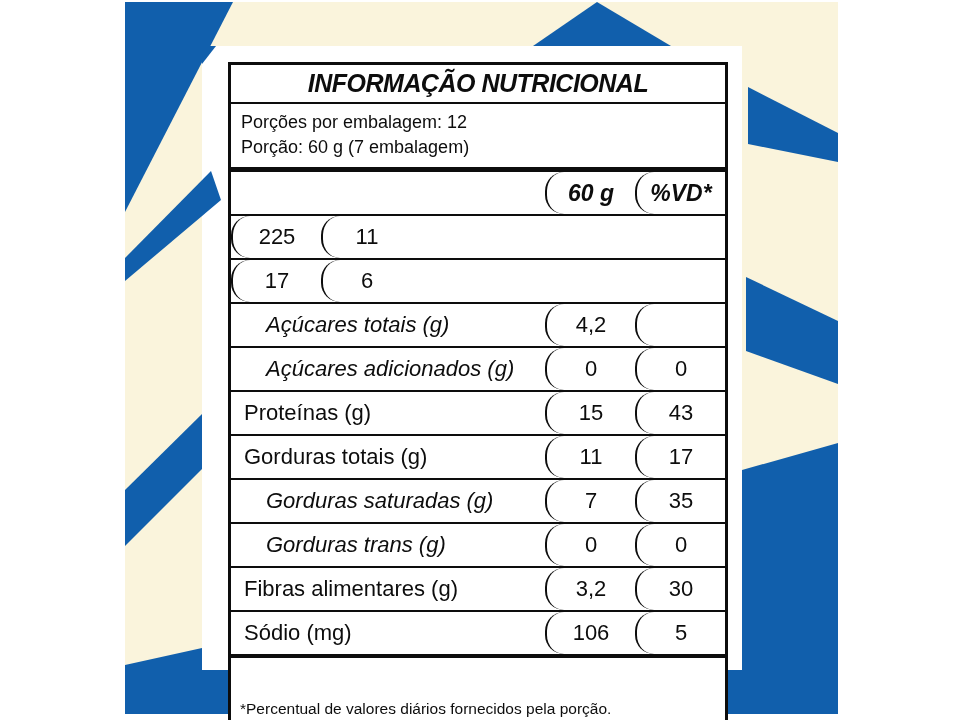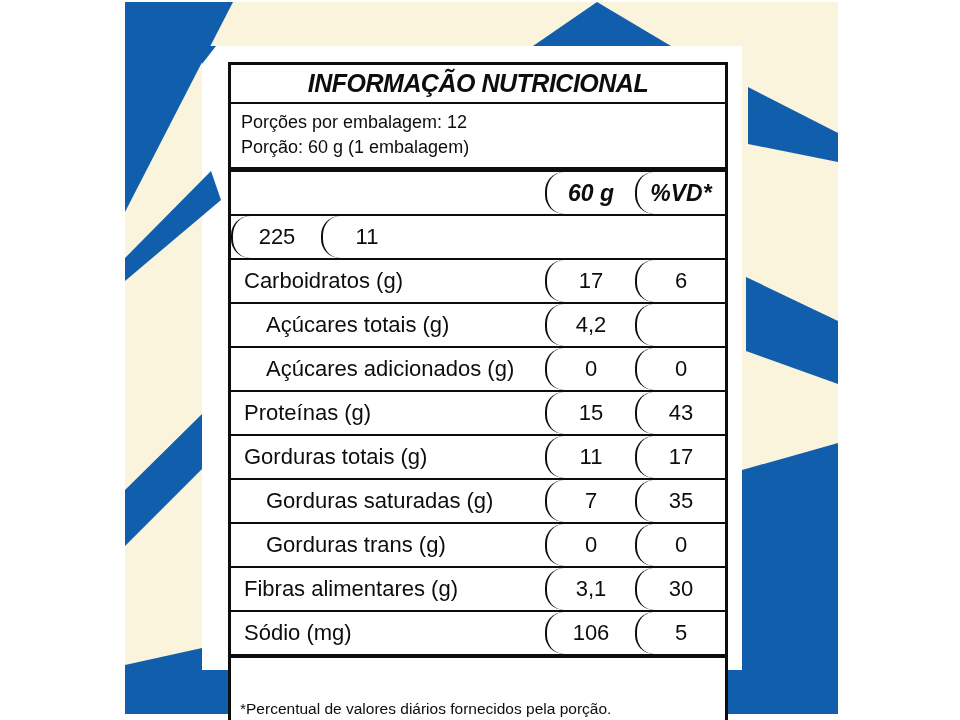--- a/index.html
+++ b/index.html
@@ -28,21 +28,21 @@
     padding:6px 8px 7px 10px;font-size:18px;line-height:1.4;
     flex:0 0 auto;
   }
   .cols-row{
     display:flex;height:42px;flex:0 0 auto;
     font-weight:bold;font-style:italic;font-size:23px;
   }
   .trow{display:flex;height:42px;border-top:2px solid var(--line,#0d0d0d);flex:0 0 auto;}
   .cell{box-sizing:border-box;}
   .cell.label{flex:1;display:flex;align-items:center;padding-left:13px;font-size:22px;}
-  .trow.indent .cell.label{padding-left:35px;}
+  .trow.indent .cell.label{padding-left:35px;font-style:italic;}
   .cell.amount,.cell.vd{
     width:90px;border-left:2px solid var(--line,#0d0d0d);
     display:flex;align-items:center;justify-content:center;font-size:22px;border-radius:19px;
   }
   .cols-row .cell.amount,.cols-row .cell.vd{font-size:23px;}
   .footnote-row{
     border-top:4px solid var(--line,#0d0d0d);flex:1;
     display:flex;align-items:center;padding-left:9px;font-size:15.5px;
   }
 </style>
@@ -67,35 +67,34 @@
   <rect x="202" y="46" width="540" height="624" fill="var(--panel,#fff)"></rect>
   <polygon points="202,46 216,46 202,64" fill="var(--blue,#115FAC)"></polygon>
   <polygon points="211,171 221,200 125,281 125,258" fill="var(--blue,#115FAC)"></polygon>
 </svg>
 
 <div class="ntable">
   <div class="title-row">INFORMAÇÃO NUTRICIONAL</div>
 
   <div class="serving-row">
     <div>Porções por embalagem: 12</div>
-    <div>Porção: 60 g (1 embalagem)</div>
+    <div>Porção: 60 g (7 embalagem)</div>
   </div>
 
   <div class="cols-row">
     <div class="cell label"></div>
     <div class="cell amount">60 g</div>
     <div class="cell vd">%VD*</div>
   </div>
 
   <div class="trow">
     <div class="cell amount">225</div>
     <div class="cell vd">11</div>
   </div>
   <div class="trow">
-    <div class="cell label">Carboidratos (g)</div>
     <div class="cell amount">17</div>
     <div class="cell vd">6</div>
   </div>
   <div class="trow indent">
     <div class="cell label">Açúcares totais (g)</div>
     <div class="cell amount">4,2</div>
     <div class="cell vd"></div>
   </div>
   <div class="trow indent">
     <div class="cell label">Açúcares adicionados (g)</div>
@@ -117,21 +116,21 @@
     <div class="cell amount">7</div>
     <div class="cell vd">35</div>
   </div>
   <div class="trow indent">
     <div class="cell label">Gorduras trans (g)</div>
     <div class="cell amount">0</div>
     <div class="cell vd">0</div>
   </div>
   <div class="trow">
     <div class="cell label">Fibras alimentares (g)</div>
-    <div class="cell amount">3,1</div>
+    <div class="cell amount">3,2</div>
     <div class="cell vd">30</div>
   </div>
   <div class="trow">
     <div class="cell label">Sódio (mg)</div>
     <div class="cell amount">106</div>
     <div class="cell vd">5</div>
   </div>
 
   <div class="footnote-row">*Percentual de valores diários fornecidos pela porção.</div>
 </div>

